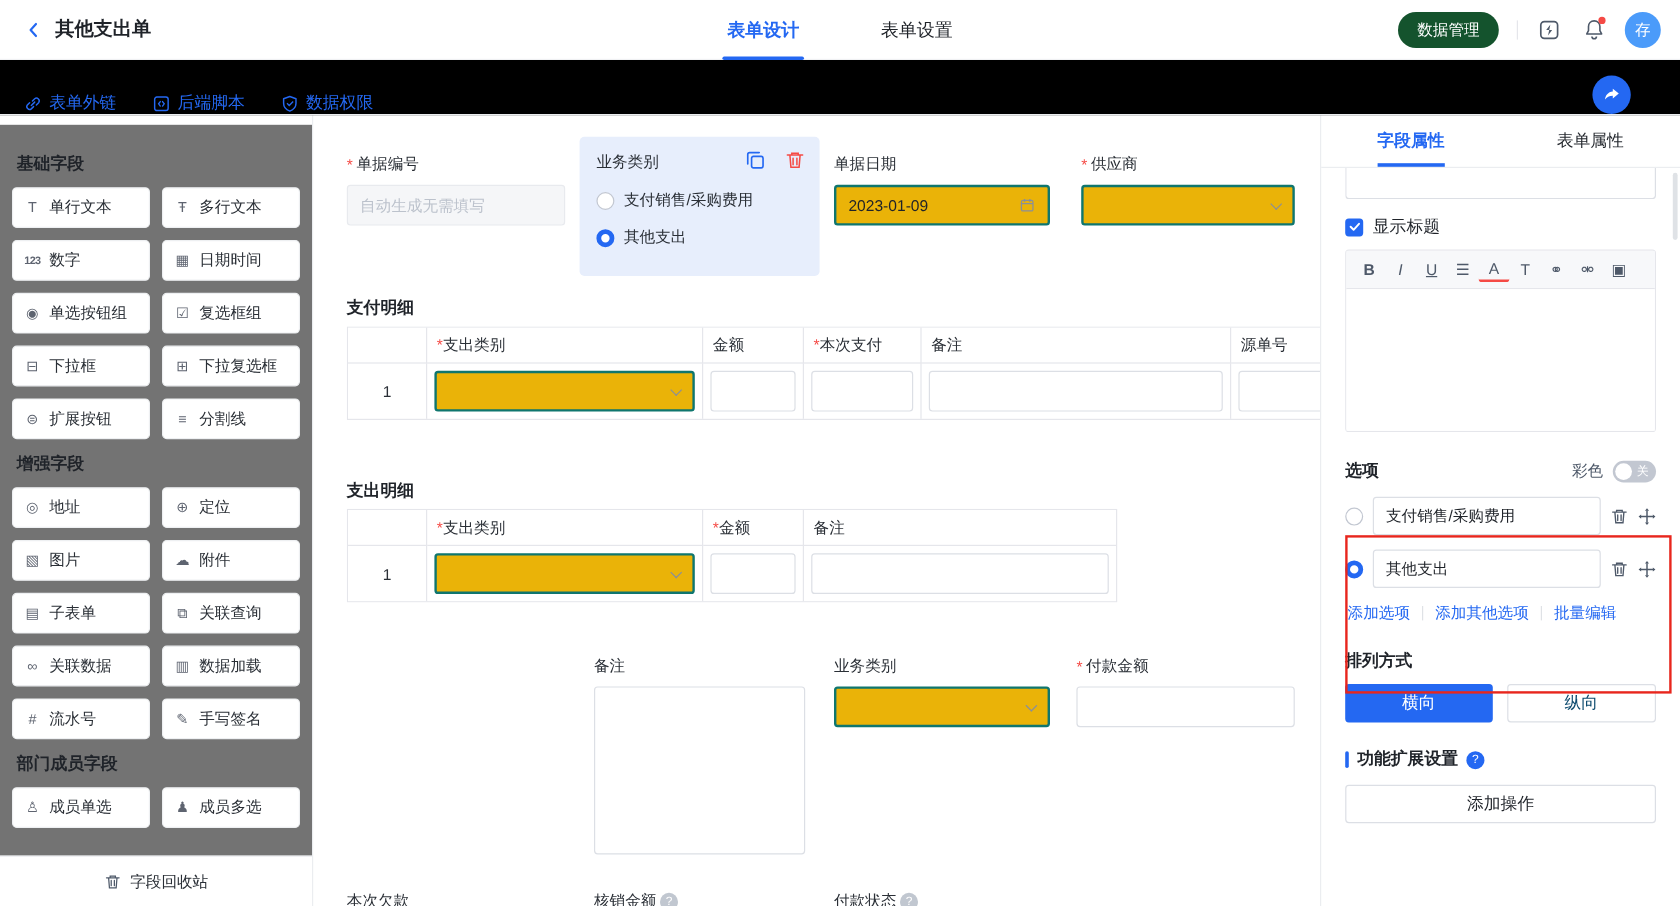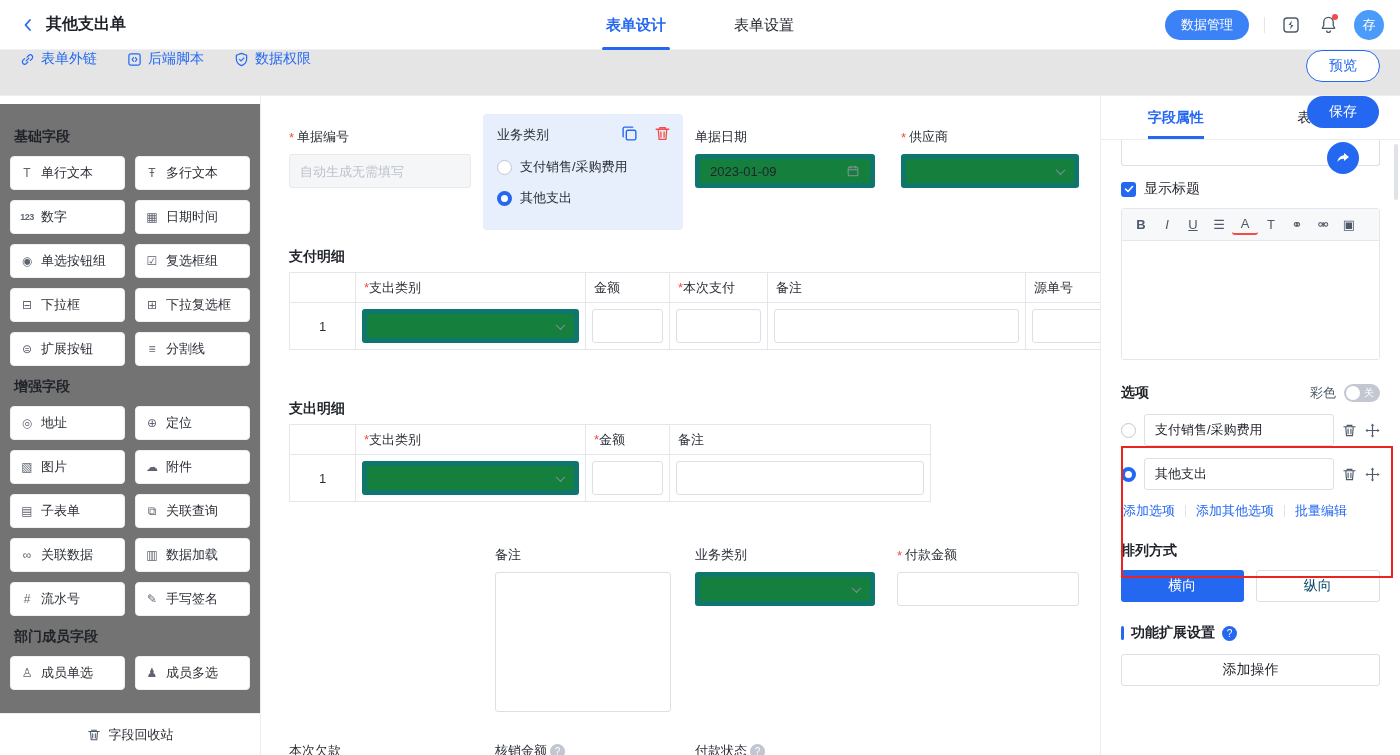--- a/index.html
+++ b/index.html
@@ -9,49 +9,49 @@
 
   
   .hdr { position:absolute; top:0; left:0; right:0; height:50px; background:#fff; border-bottom:1px solid #f0f1f3; display:flex; align-items:center; padding:0 16px; z-index:6; }
   .hdr-back { width:24px; height:24px; display:flex; align-items:center; justify-content:center; cursor:pointer; }
   .hdr-title { font-size:16px; font-weight:700; margin-left:6px; }
   .hdr-tabs { position:absolute; left:50%; top:0; height:50px; transform:translateX(-50%); display:flex; gap:60px; }
   .hdr-tab { display:flex; align-items:center; font-size:15px; color:#1f2329; position:relative; cursor:pointer; padding:0 4px; }
   .hdr-tab.active { color:#2468f2; font-weight:700; }
   .hdr-tab.active::after { content:""; position:absolute; left:0; right:0; bottom:0; height:3px; background:#2468f2; border-radius:2px; }
   .hdr-right { margin-left:auto; display:flex; align-items:center; gap:15px; }
-  .btn-green { height:30px; padding:0 16px; border-radius:15px; background:#3b82f6; color:#fff; font-size:13px; display:flex; align-items:center; cursor:pointer; }
+  .btn-green { height:30px; padding:0 16px; border-radius:15px; background:#14532d; color:#fff; font-size:13px; display:flex; align-items:center; cursor:pointer; }
   .hdr-div { width:1px; height:16px; background:#e5e6eb; }
   .hdr-ic { width:22px; height:22px; color:#4e5969; display:flex; align-items:center; justify-content:center; cursor:pointer; position:relative; }
   .bell-dot { position:absolute; top:0; right:1px; width:6px; height:6px; border-radius:50%; background:#f54a45; }
   .avatar { width:30px; height:30px; border-radius:50%; background:#4b9bfa; color:#fff; font-size:13px; display:flex; align-items:center; justify-content:center; cursor:pointer; }
 
   
-  .tb { position:absolute; top:50px; left:0; right:0; height:46px; background:#e5e5e5; border-bottom:1px solid #ebedf0; display:flex; align-items:flex-start; padding:0 20px; z-index:5; }
+  .tb { position:absolute; top:50px; left:0; right:0; height:46px; background:#000000; border-bottom:1px solid #ebedf0; display:flex; align-items:flex-end; padding:0 20px; z-index:5; }
   .tb-link { display:flex; align-items:center; gap:6px; color:#2468f2; font-size:14px; margin-right:30px; cursor:pointer; }
   .tb-right { margin-left:auto; display:flex; align-items:center; gap:14px;flex-direction:column; }
   .btn-outline { height:32px; padding:0 22px; border:1px solid #2468f2; border-radius:16px; background:#fff; color:#2468f2; font-size:14px; display:flex; align-items:center; cursor:pointer; }
   .btn-solid { height:32px; padding:0 22px; border-radius:16px; background:#2468f2; color:#fff; font-size:14px; display:flex; align-items:center; cursor:pointer; }
   .btn-circle { width:32px; height:32px; border-radius:50%; background:#2468f2; display:flex; align-items:center; justify-content:center; cursor:pointer; }
 
   
   .sb { position:absolute; top:104px; left:0; width:260px; bottom:0; background:#737373; padding:12px 10px 50px; overflow:hidden; }
   .sb-sec-title { font-size:14px; font-weight:700; margin:12px 4px 10px; }
   .sb-grid { display:grid; grid-template-columns:1fr 1fr; gap:10px; }
   .sb-item { height:34px; background:#fff; border:1px solid #eef0f2; border-radius:4px; display:flex; align-items:center; padding:0 8px; font-size:13px; gap:6px; cursor:grab; color:#2a2f36; }
   .sb-ic { min-width:16px; text-align:center; color:#5e6470; font-size:12px; flex:none; }
   .sb-ic.num { font-size:9px; letter-spacing:-0.5px; font-weight:700; }
   .sb-recycle { position:absolute; left:0; right:0; bottom:0; height:42px; background:#fff; border-top:1px solid #ebedf0; display:flex; align-items:center; justify-content:center; gap:8px; font-size:13px; color:#2a2f36; cursor:pointer; }
 
   
   .cv { position:absolute; top:96px; left:260px; width:840px; bottom:0; background:#fff; border-left:1px solid #ebedf0; overflow:hidden; }
   .fld { position:absolute; }
   .fld-label { font-size:13px; color:#2a2f36; display:flex; align-items:center; margin-bottom:8px; gap:3px; }
   .req { color:#f54a45; }
-  .inp { height:34px; border:5px solid #0f766e; border-radius:3px; background:#15803d; display:flex; align-items:center; padding:0 10px; font-size:13px; color:#1f2329; }
+  .inp { height:34px; border:2px solid #0f766e; border-radius:3px; background:#eab308; display:flex; align-items:center; padding:0 10px; font-size:13px; color:#1f2329; }
   .inp.between { justify-content:space-between; }
   .tin { width:100%; height:34px; border:1px solid #dcdfe5; border-radius:3px; padding:0 10px; font-size:13px; color:#1f2329; font-family:inherit; outline:none; background:#fff; }
   .tin.dis { background:#f5f6f8; border-color:#e8eaee; color:#bcc2cc; }
   .tin::placeholder { color:#bcc2cc; }
   .chev { width:7px; height:7px; border-right:1.5px solid #8a8f99; border-bottom:1.5px solid #8a8f99; transform:rotate(45deg) translate(-1px,-1px); flex:none; }
   .sec-title { position:absolute; font-size:14px; font-weight:700; }
   .biz { position:absolute; left:222px; top:18px; width:200px; height:116px; background:#e7eefc; border-radius:4px; padding:12px 14px; cursor:pointer; }
   .biz-icons { position:absolute; top:11px; right:12px; display:flex; gap:16px; }
   .biz-ic { width:17px; height:17px; cursor:pointer; }
   .rad-row { display:flex; align-items:center; gap:8px; font-size:13px; color:#2a2f36; }

